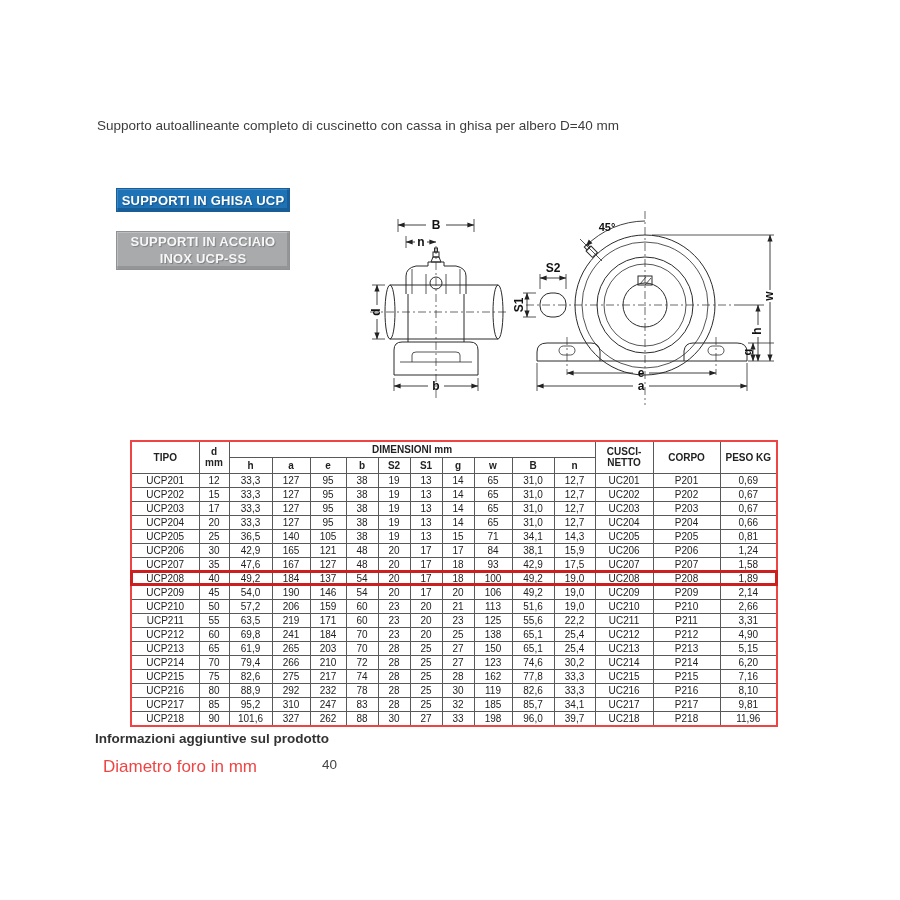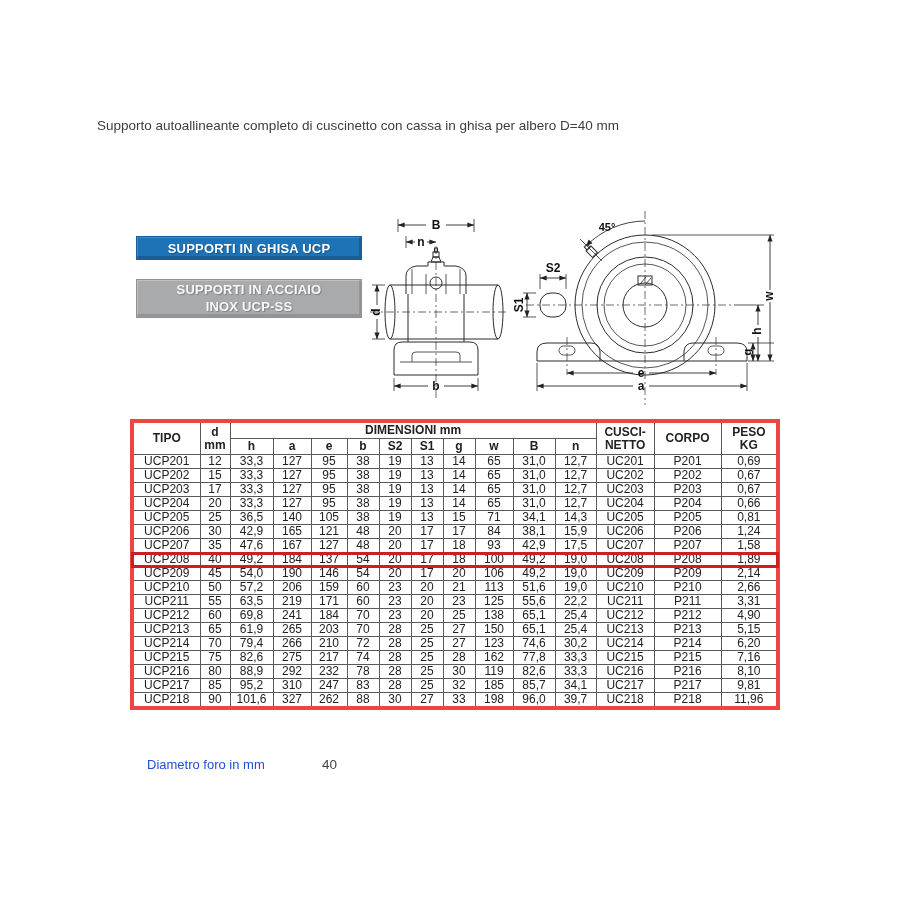--- a/index.html
+++ b/index.html
@@ -2,47 +2,47 @@
 <html><head>
 <meta charset="utf-8">
 <style>
   * { margin:0; padding:0; box-sizing:border-box; }
   html,body { background:#fff; }
   body { font-family:"Liberation Sans", sans-serif; color:#333; }
   #page { position:relative; width:900px; height:900px; background:#ffffff; overflow:hidden;padding-left:32px; }
 
   .title { position:absolute; left:97px; top:118px; font-size:13.5px; color:#3d3d3d; }
 
-  .btn { position:absolute; left:136px; width:226px; display:flex; align-items:center; justify-content:center;
+  .btn { position:absolute; left:116px; width:174px; display:flex; align-items:center; justify-content:center;
          text-align:center; font-weight:bold; font-size:13px; color:#ffffff; cursor:pointer;
-         text-shadow:1px 1px 1px rgba(0,0,0,0.25); letter-spacing:0.2px;margin-top:48px; }
+         text-shadow:1px 1px 1px rgba(0,0,0,0.25); letter-spacing:0.2px; }
   .btn-blue { top:188px; height:24px; background:#1e72b6; border:1px solid #175f9c;
               box-shadow: inset -2px -3px 0 rgba(0,0,0,0.18), inset 1px 1px 0 rgba(255,255,255,0.15); }
   .btn-gray { top:231px; height:39px; background:#a8aaac; border:1px solid #8f9194; line-height:1.25;
               color:#f7f7f7; box-shadow: inset -2px -3px 0 rgba(0,0,0,0.12), inset 1px 1px 0 rgba(255,255,255,0.25); }
 
   .drawL { position:absolute; left:368px; top:212px; }
   .drawR { position:absolute; left:512px; top:205px; }
   .ol   { fill:none; stroke:#2b2b2b; stroke-width:1; }
   .thin { fill:none; stroke:#2b2b2b; stroke-width:0.8; }
   .dim  { fill:none; stroke:#2b2b2b; stroke-width:0.9; }
   .cl   { fill:none; stroke:#2b2b2b; stroke-width:0.7; stroke-dasharray:8 3 2 3; }
   .lbl  { font-family:"Liberation Sans",sans-serif; font-weight:bold; font-size:12px; fill:#111; }
   .lbls { font-family:"Liberation Sans",sans-serif; font-weight:bold; font-size:11px; fill:#111; }
 
-  table.spec { position:absolute; left:130px; top:419px; width:646px; border-collapse:collapse;
-               table-layout:fixed; font-size:12px; color:#222; background:#fff;
-               border:4px solid #ef4444; }
+  table.spec { position:absolute; left:130px; top:440px; width:646px; border-collapse:collapse;
+               table-layout:fixed; font-size:10px; color:#222; background:#fff;
+               border:2px solid #ef4444; }
   table.spec th, table.spec td { border:1px solid #595959; text-align:center; vertical-align:middle; }
   table.spec thead th { font-weight:bold; padding:1px 1px; height:16px; line-height:1.1; }
   table.spec tbody td { height:13px; line-height:13px; padding:0 2px; white-space:nowrap; }
   table.spec tr.hl { outline:3px solid #cc1f1f; outline-offset:-2px; }
 
   .info-head { position:absolute; left:95px; top:731px; font-size:13.5px; font-weight:bold; color:#333; }
-  .info-label { position:absolute; left:103px; top:757px; font-size:13px; color:#1d4ed8;margin-left:44px; }
+  .info-label { position:absolute; left:103px; top:757px; font-size:17px; color:#ef4444; }
   .info-value { position:absolute; left:322px; top:757px; font-size:13.5px; color:#444; }
 </style>
 </head>
 <body>
 
 <div id="page">
 
   <div class="title">Supporto autoallineante completo di cuscinetto con cassa in ghisa per albero D=40 mm</div>
 
   <div class="btn btn-blue">
@@ -526,16 +526,17 @@
           <td>198</td>
           <td>96,0</td>
           <td>39,7</td>
           <td>UC218</td>
           <td>P218</td>
           <td>11,96</td>
         </tr>
       </tbody>
   </table>
 
+  <div class="info-head">Informazioni aggiuntive sul prodotto</div>
   <div class="info-label">Diametro foro in mm</div>
   <div class="info-value">40</div>
 
 </div>
 
 </body></html>

